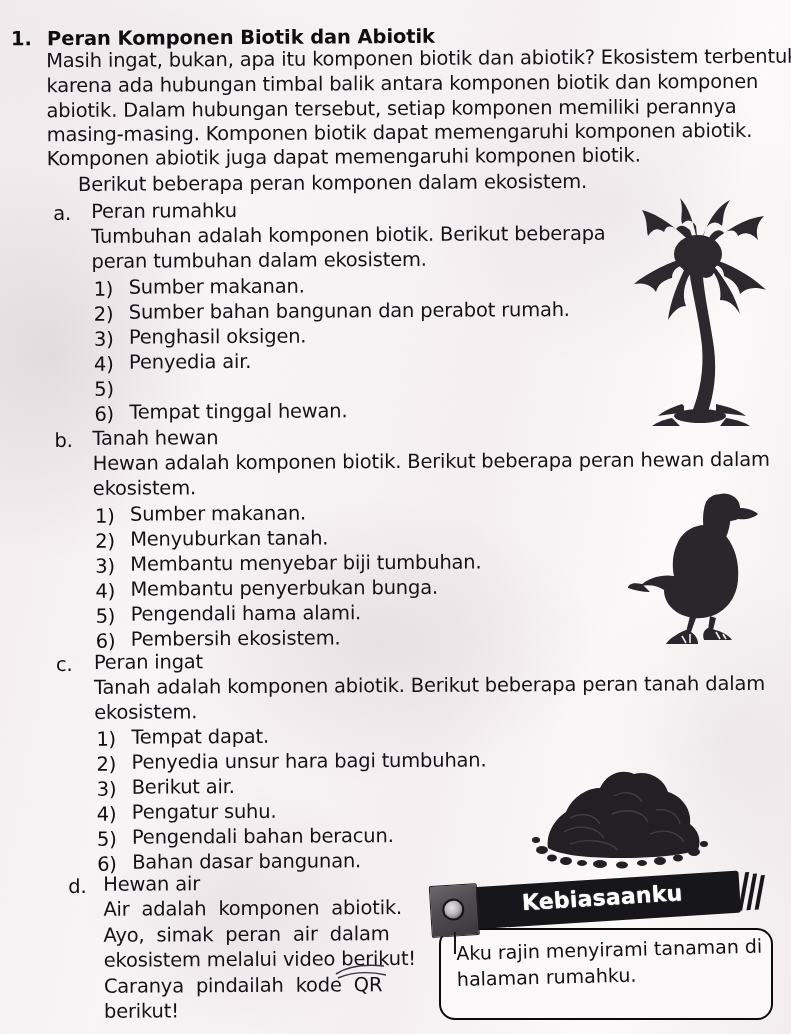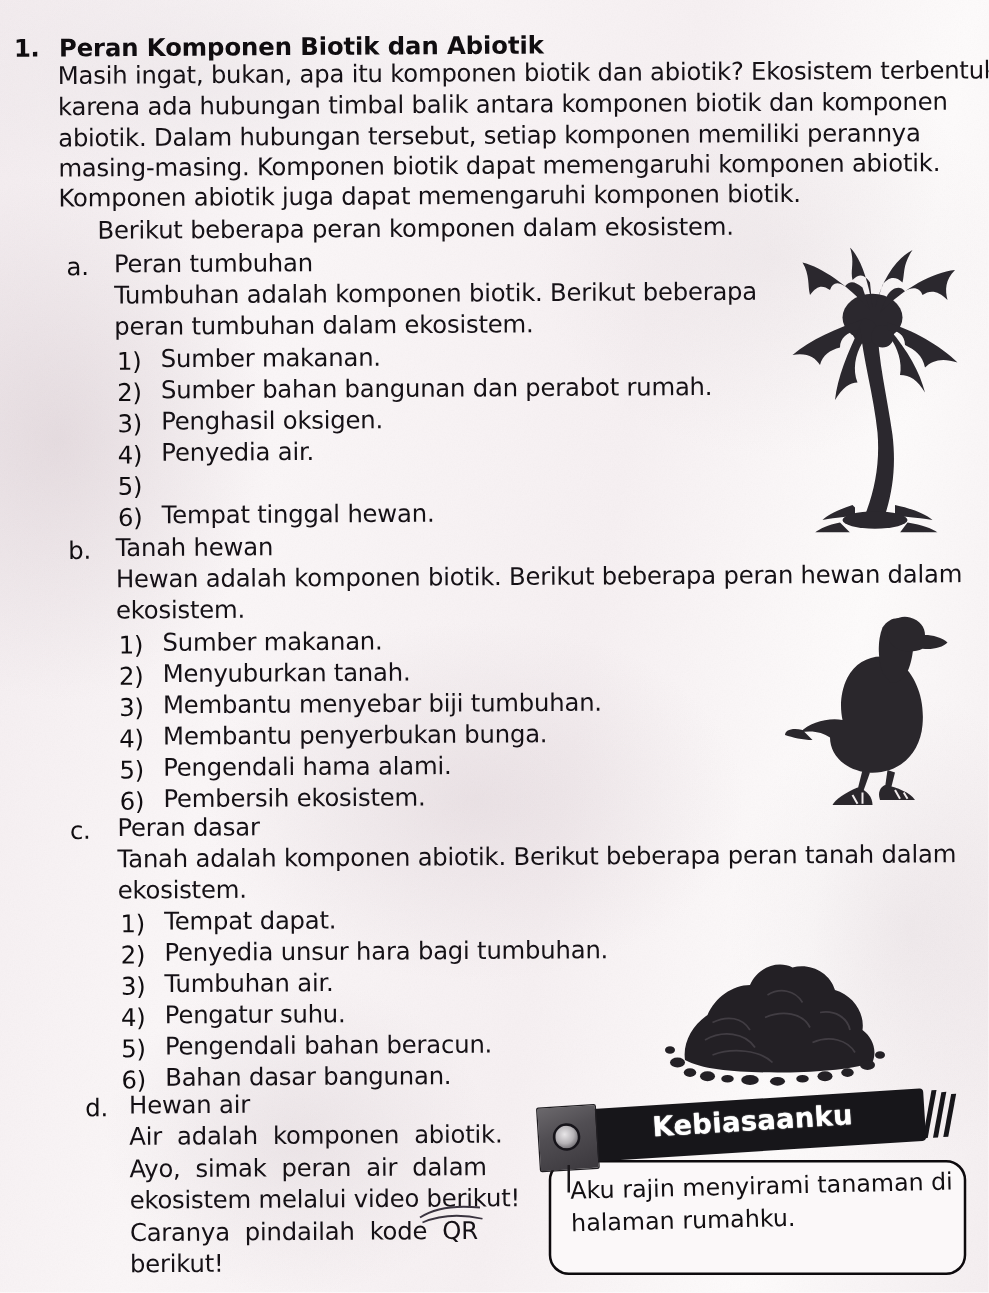--- a/index.html
+++ b/index.html
@@ -313,21 +313,21 @@
     <div class="tx heading" style="left:50px; top:26px;">Peran Komponen Biotik dan Abiotik</div>
 
     <div class="tx body-line" style="left:49px; top:50px;">Masih ingat, bukan, apa itu komponen biotik dan abiotik? Ekosistem terbentuk</div>
     <div class="tx body-line" style="left:49px; top:75px;">karena ada hubungan timbal balik antara komponen biotik dan komponen</div>
     <div class="tx body-line" style="left:49px; top:100px;">abiotik. Dalam hubungan tersebut, setiap komponen memiliki perannya</div>
     <div class="tx body-line" style="left:49px; top:124px;">masing-masing. Komponen biotik dapat memengaruhi komponen abiotik.</div>
     <div class="tx body-line" style="left:49px; top:148px;">Komponen abiotik juga dapat memengaruhi komponen biotik.</div>
     <div class="tx body-line" style="left:80px; top:174px;">Berikut beberapa peran komponen dalam ekosistem.</div>
 
     <div class="tx marker" style="left:55px; top:201px;">a.</div>
-    <div class="tx body-line" style="left:93px; top:201px;">Peran tumbuhan</div>
+    <div class="tx body-line" style="left:93px; top:201px;">Peran rumahku</div>
     <div class="tx body-line" style="left:93px; top:226px;">Tumbuhan adalah komponen biotik. Berikut beberapa</div>
     <div class="tx body-line" style="left:93px; top:251px;">peran tumbuhan dalam ekosistem.</div>
 
     <div class="tx marker" style="left:95px; top:277px;">1)</div>
     <div class="tx body-line" style="left:130px; top:277px;">Sumber makanan.</div>
     <div class="tx marker" style="left:95px; top:302px;">2)</div>
     <div class="tx body-line" style="left:130px; top:302px;">Sumber bahan bangunan dan perabot rumah.</div>
     <div class="tx marker" style="left:95px; top:327px;">3)</div>
     <div class="tx body-line" style="left:130px; top:327px;">Penghasil oksigen.</div>
     <div class="tx marker" style="left:95px; top:352px;">4)</div>
@@ -348,30 +348,30 @@
     <div class="tx marker" style="left:95px; top:554px;">3)</div>
     <div class="tx body-line" style="left:130px; top:554px;">Membantu menyebar biji tumbuhan.</div>
     <div class="tx marker" style="left:95px; top:579px;">4)</div>
     <div class="tx body-line" style="left:130px; top:579px;">Membantu penyerbukan bunga.</div>
     <div class="tx marker" style="left:95px; top:604px;">5)</div>
     <div class="tx body-line" style="left:130px; top:604px;">Pengendali hama alami.</div>
     <div class="tx marker" style="left:95px; top:629px;">6)</div>
     <div class="tx body-line" style="left:130px; top:629px;">Pembersih ekosistem.</div>
 
     <div class="tx marker" style="left:55px; top:652px;">c.</div>
-    <div class="tx body-line" style="left:93px; top:652px;">Peran dasar</div>
+    <div class="tx body-line" style="left:93px; top:652px;">Peran ingat</div>
     <div class="tx body-line" style="left:93px; top:677px;">Tanah adalah komponen abiotik. Berikut beberapa peran tanah dalam</div>
     <div class="tx body-line" style="left:93px; top:702px;">ekosistem.</div>
 
     <div class="tx marker" style="left:95px; top:727px;">1)</div>
     <div class="tx body-line" style="left:130px; top:727px;">Tempat dapat.</div>
     <div class="tx marker" style="left:95px; top:752px;">2)</div>
     <div class="tx body-line" style="left:130px; top:752px;">Penyedia unsur hara bagi tumbuhan.</div>
     <div class="tx marker" style="left:95px; top:777px;">3)</div>
-    <div class="tx body-line" style="left:130px; top:777px;">Tumbuhan air.</div>
+    <div class="tx body-line" style="left:130px; top:777px;">Berikut air.</div>
     <div class="tx marker" style="left:95px; top:802px;">4)</div>
     <div class="tx body-line" style="left:130px; top:802px;">Pengatur suhu.</div>
     <div class="tx marker" style="left:95px; top:827px;">5)</div>
     <div class="tx body-line" style="left:130px; top:827px;">Pengendali bahan beracun.</div>
     <div class="tx marker" style="left:95px; top:852px;">6)</div>
     <div class="tx body-line" style="left:130px; top:852px;">Bahan dasar bangunan.</div>
 
     <div class="tx marker" style="left:66px; top:874px;">d.</div>
     <div class="tx body-line" style="left:101px; top:874px;">Hewan air</div>
     <div class="tx body-line" style="left:101px; top:899px;">Air  adalah  komponen  abiotik.</div>

